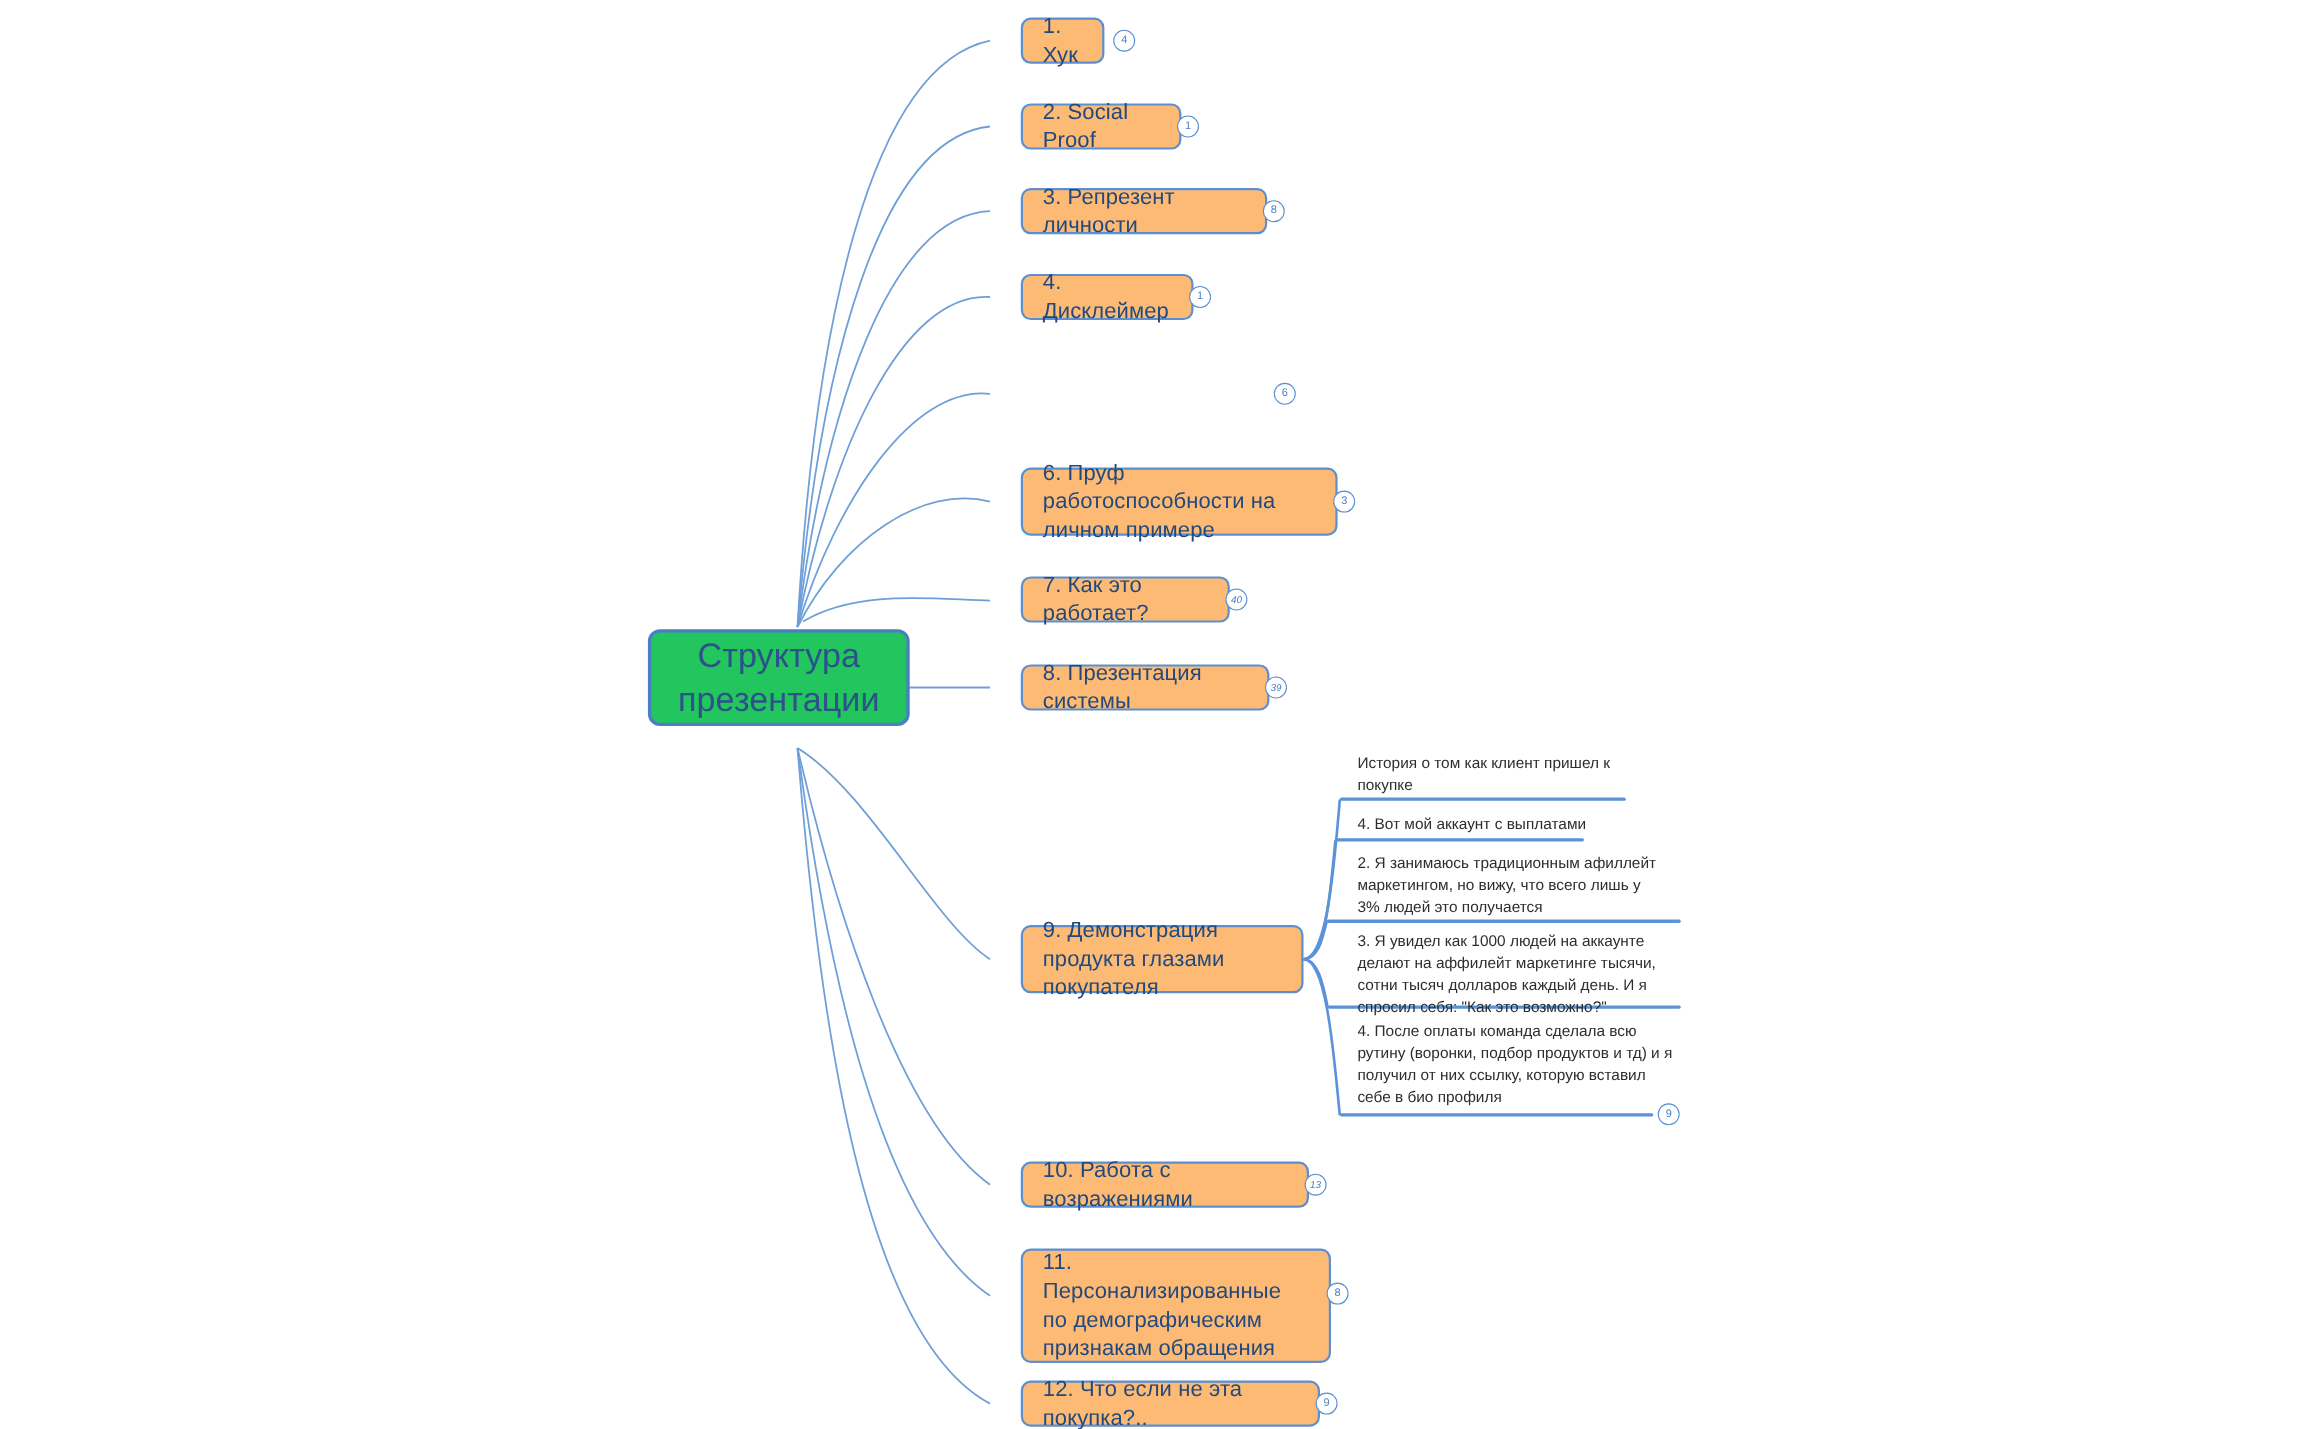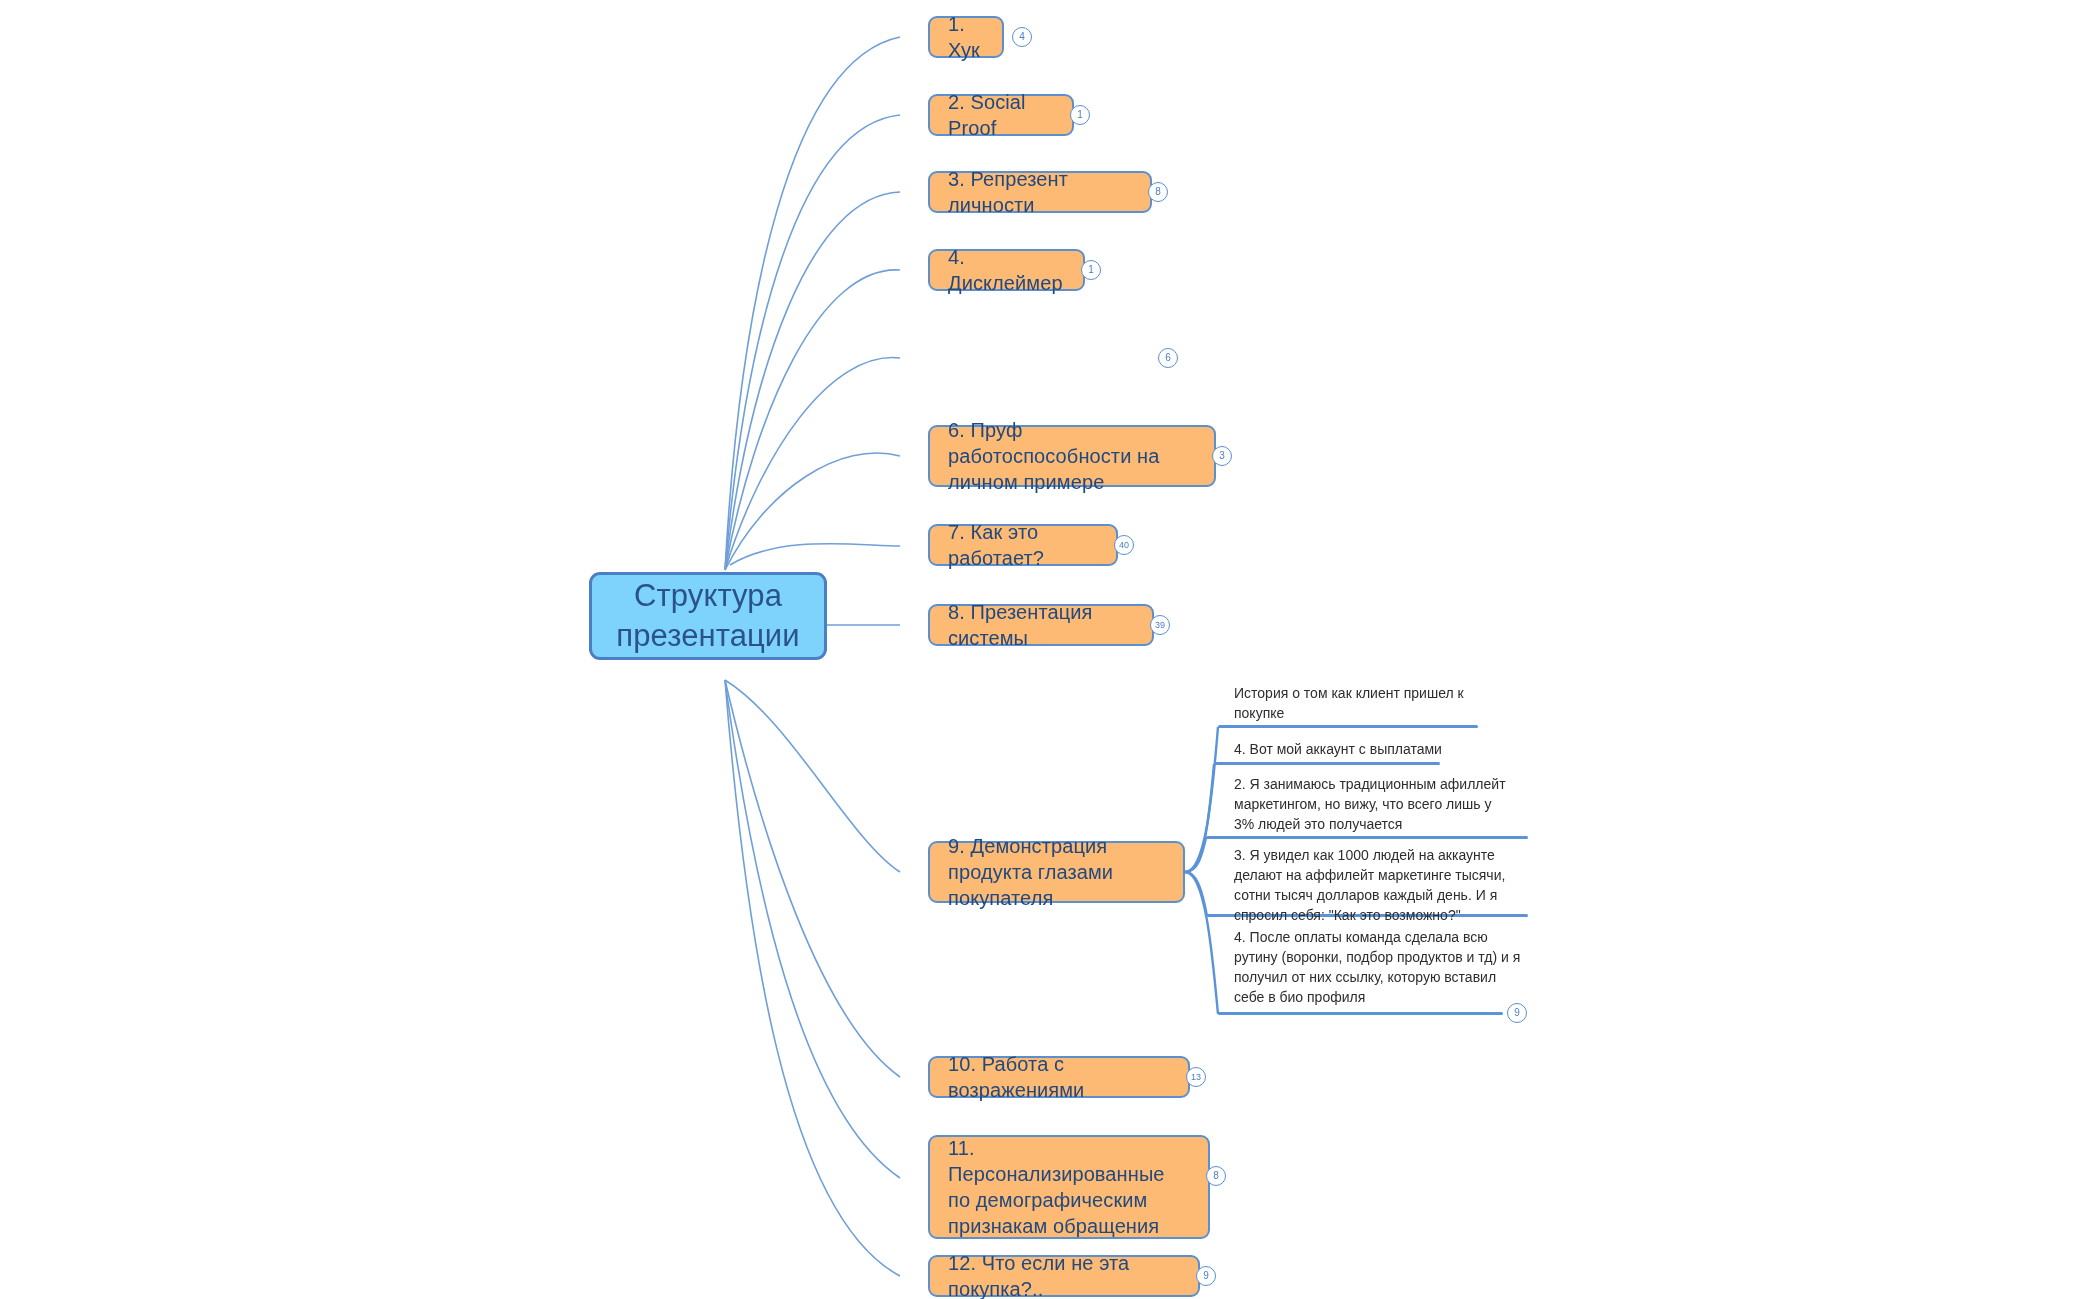--- a/index.html
+++ b/index.html
@@ -42,21 +42,21 @@
     line-height: 1.30;
     letter-spacing: 0.1px;
     z-index: 3;
   }
   .node-label {
     display: block;
     width: 100%;
   }
 
   .central {
-    background: #7dd3fc;
+    background: #22c55e;
     border: 3px solid #4a7fc4;
     border-radius: 11px;
     color: #2b5289;
     font-size: 31px;
     text-align: center;
     justify-content: center;
     line-height: 1.28;
   }
   .central .node-label { text-align: center; }
 
@@ -73,21 +73,21 @@
     border: 1px solid #5b8fd0;
     border-radius: 50%;
     background: #ffffff;
     color: #4a7fc4;
     font-size: 10px;
     line-height: 18px;
     text-align: center;
     z-index: 4;
     font-family: "Liberation Sans", "DejaVu Sans", sans-serif;
   }
-  .badge.small-num { font-size: 9px; }
+  .badge.small-num { font-size: 9px; font-style: italic; }
 
   
   .subitem {
     position: absolute;
     box-sizing: border-box;
     color: #2d2d2d;
     font-size: 14px;
     line-height: 1.42;
     z-index: 3;
     padding-left: 2px;

